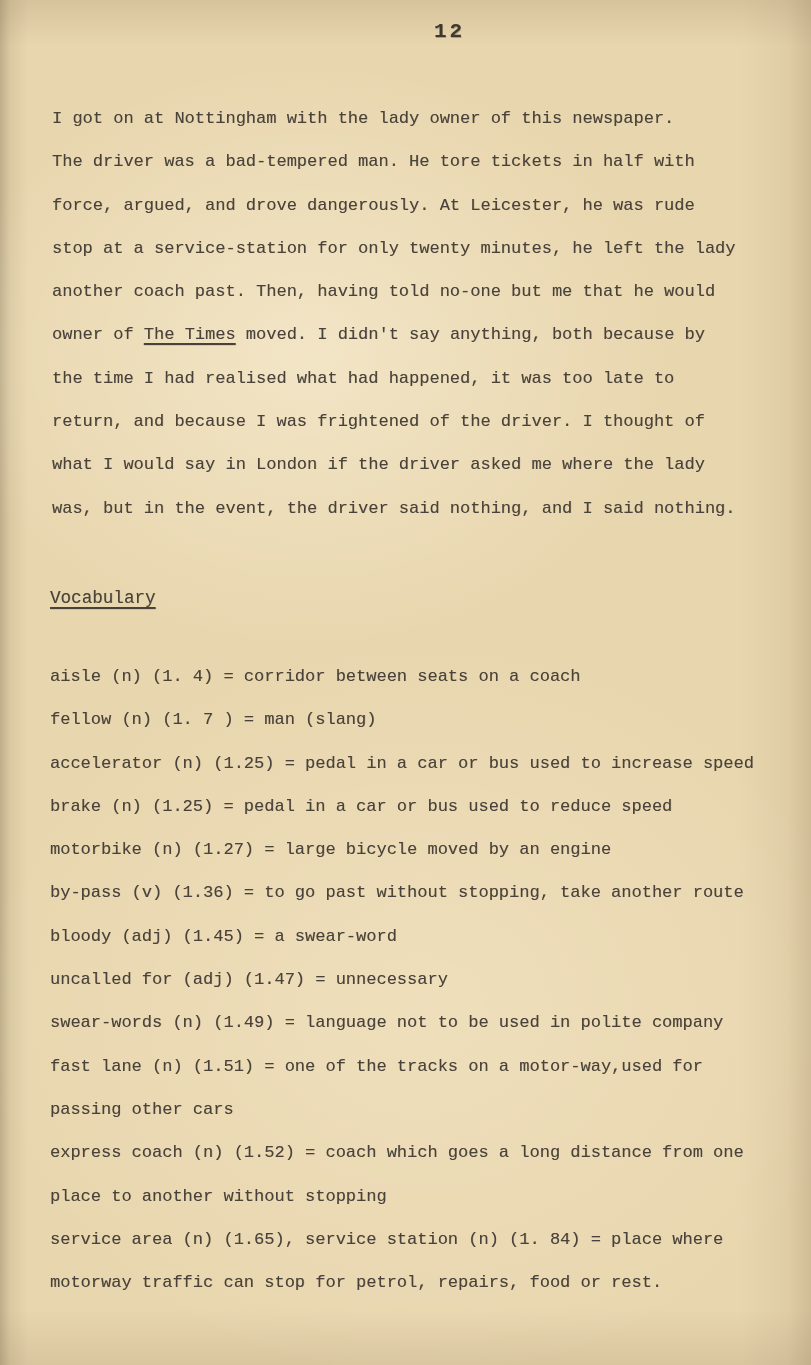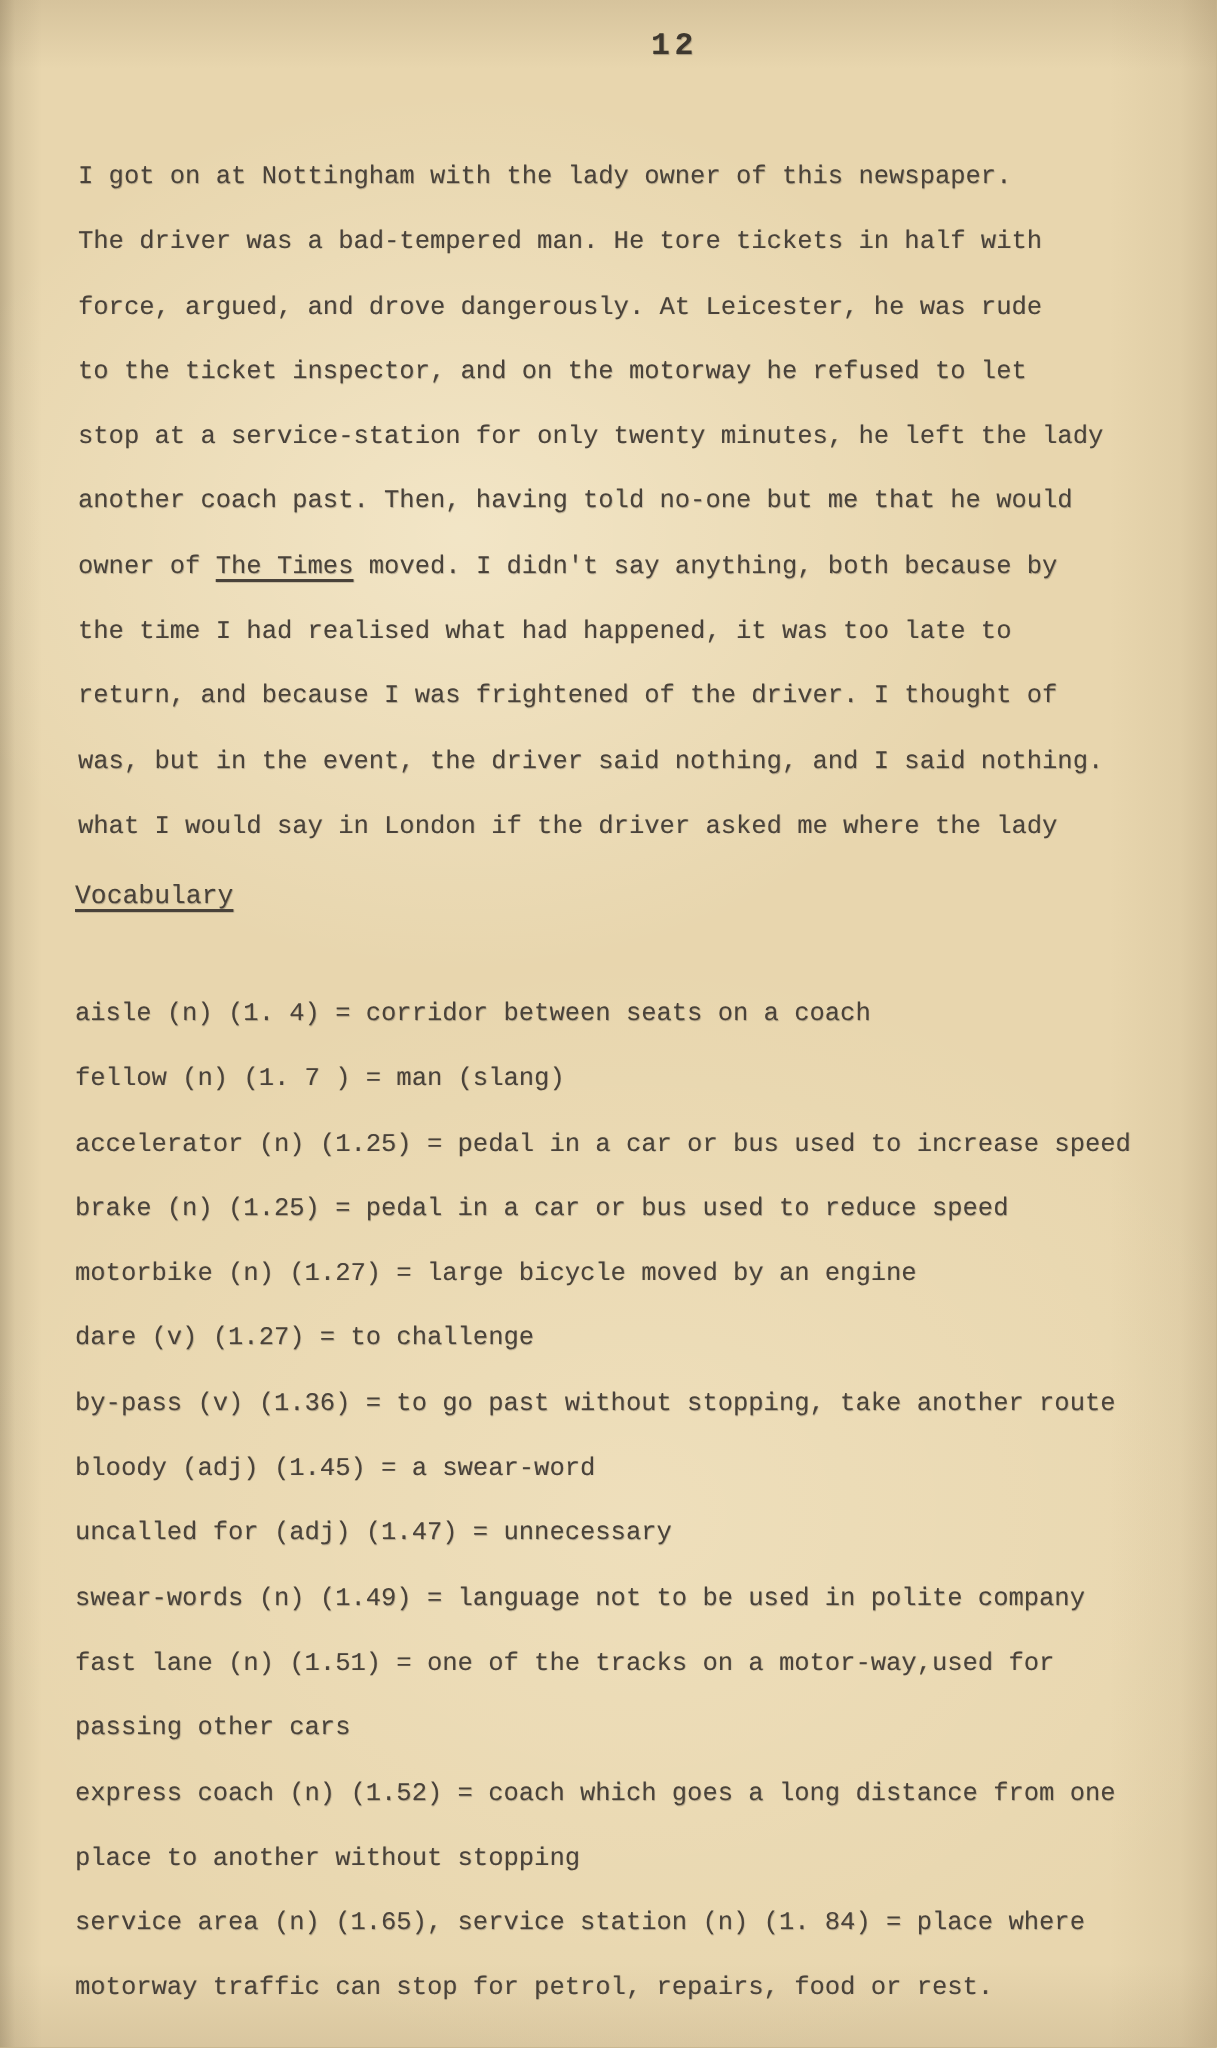--- a/index.html
+++ b/index.html
@@ -71,39 +71,37 @@
 <body>
 
 <div class="page">
 
   <div class="page-number">12</div>
 
   <div class="story">
     <div class="line"><span>I got on at Nottingham with the lady owner of this newspaper.</span><span class="u"></span><span></span></div>
     <div class="line"><span>The driver was a bad-tempered man. He tore tickets in half with</span><span class="u"></span><span></span></div>
     <div class="line"><span>force, argued, and drove dangerously. At Leicester, he was rude</span><span class="u"></span><span></span></div>
-    <div class="line"><span>to the ticket inspector, and on the motorway he refused to let</span><span class="u"></span><span></span></div>
     <div class="line"><span>stop at a service-station for only twenty minutes, he left the lady</span><span class="u"></span><span></span></div>
     <div class="line"><span>another coach past. Then, having told no-one but me that he would</span><span class="u"></span><span></span></div>
     <div class="line"><span>owner of </span><span class="u">The Times</span><span> moved. I didn't say anything, both because by</span></div>
     <div class="line"><span>the time I had realised what had happened, it was too late to</span><span class="u"></span><span></span></div>
     <div class="line"><span>return, and because I was frightened of the driver. I thought of</span><span class="u"></span><span></span></div>
+    <div class="line"><span>what I would say in London if the driver asked me where the lady</span><span class="u"></span><span></span></div>
     <div class="line"><span>was, but in the event, the driver said nothing, and I said nothing.</span><span class="u"></span><span></span></div>
-    <div class="line"><span>what I would say in London if the driver asked me where the lady</span><span class="u"></span><span></span></div>
   </div>
 
   <div class="vocab-heading">Vocabulary</div>
 
   <div class="vocab">
     <div class="line">aisle (n) (1. 4) = corridor between seats on a coach</div>
     <div class="line">fellow (n) (1. 7 ) = man (slang)</div>
     <div class="line">accelerator (n) (1.25) = pedal in a car or bus used to increase speed</div>
     <div class="line">brake (n) (1.25) = pedal in a car or bus used to reduce speed</div>
     <div class="line">motorbike (n) (1.27) = large bicycle moved by an engine</div>
-    <div class="line">dare (v) (1.27) = to challenge</div>
     <div class="line">by-pass (v) (1.36) = to go past without stopping, take another route</div>
     <div class="line">bloody (adj) (1.45) = a swear-word</div>
     <div class="line">uncalled for (adj) (1.47) = unnecessary</div>
     <div class="line">swear-words (n) (1.49) = language not to be used in polite company</div>
     <div class="line">fast lane (n) (1.51) = one of the tracks on a motor-way,used for</div>
     <div class="line">passing other cars</div>
     <div class="line">express coach (n) (1.52) = coach which goes a long distance from one</div>
     <div class="line">place to another without stopping</div>
     <div class="line">service area (n) (1.65), service station (n) (1. 84) = place where</div>
     <div class="line">motorway traffic can stop for petrol, repairs, food or rest.</div>

